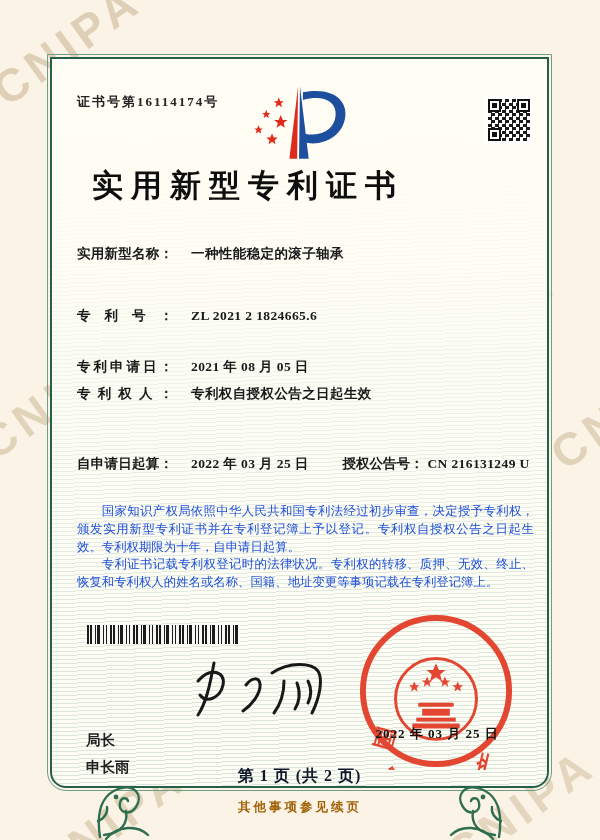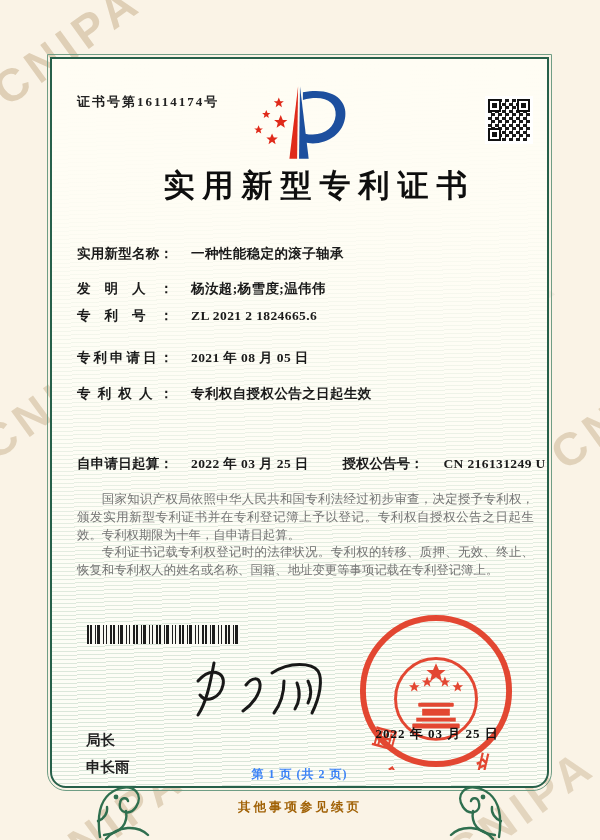--- a/index.html
+++ b/index.html
@@ -37,46 +37,46 @@
   .logo-wrap{position:absolute;left:0;right:0;top:24px;display:flex;justify-content:center;}
   .qr{position:absolute;left:433px;top:37px;width:48px;height:48px;background:#fff;
     box-sizing:border-box;padding:3px;}
   .qr-inner{position:relative;width:42px;height:42px;
     background:repeating-conic-gradient(#1b1b1b 0% 25%,#ffffff 0% 50%);
     background-size:7px 7px;}
   .finder{position:absolute;width:13px;height:13px;border:2.5px solid #111;
     background:#fff;box-sizing:border-box;}
   .finder::after{content:"";position:absolute;inset:2px;background:#111;}
   .finder.tl{left:0;top:0}.finder.tr{right:0;top:0}.finder.bl{left:0;bottom:0}
-  .title{position:absolute;left:0;right:0;top:106px;text-align:center;
+  .title{position:absolute;left:0;right:0;top:106px;
     font-size:31px;font-weight:700;letter-spacing:8px;color:#0e0e0e;margin-left:40px;}
   .field-row{position:absolute;left:25px;right:14px;font-size:13.5px;font-weight:600;
     color:#1a1a1a;white-space:nowrap;}
   .flabel{display:inline-block;width:96px;text-align:justify;text-align-last:justify;
     margin-right:18px;}
-  .flabel2{display:inline-block;margin-right:20px;}
+  .flabel2{display:inline-block;margin-right:4px;}
   .fvalue{letter-spacing:.4px;}
   .grant-first{display:inline-block;width:262px;}
-  .paras{position:absolute;left:25px;width:457px;top:432px;font-size:12.4px;
-    line-height:17.8px;text-align:justify;color:#737373;}
+  .paras{position:absolute;left:25px;width:457px;top:444px;font-size:12.4px;
+    line-height:17.8px;text-align:justify;color:#1d4ed8;}
   .paras p{margin:0;text-indent:2em;}
   .barcode{position:absolute;left:35px;top:566px;width:153px;height:19px;
     background:repeating-linear-gradient(90deg,
       #1c1c1c 0 2px,#f8f8f2 2px 3px,#1c1c1c 3px 5px,#f8f8f2 5px 8px,
       #1c1c1c 8px 9px,#f8f8f2 9px 10px,#1c1c1c 10px 13px,#f8f8f2 13px 16px,
       #1c1c1c 16px 17px,#f8f8f2 17px 19px,#1c1c1c 19px 20px,#f8f8f2 20px 23px);}
   .director{position:absolute;left:34px;top:629px;
     font-family:"Liberation Sans","DejaVu Sans",sans-serif;
     font-size:14.5px;font-weight:700;color:#222;line-height:27px;margin-top:39px;}
   .signature{position:absolute;left:128px;top:592px;}
   .seal{position:absolute;left:305px;top:553px;width:158px;height:158px;opacity:.93;}
   .seal-date{position:absolute;left:303px;top:666px;width:164px;text-align:center;
     font-size:13px;font-weight:600;letter-spacing:1px;color:#111;z-index:5;}
   .page-info{position:absolute;left:0;right:0;top:707px;text-align:center;
-    font-size:12px;letter-spacing:1px;font-weight:600;color:#3b82f6;}
+    font-size:16px;letter-spacing:1px;font-weight:600;color:#0f172a;}
   .cont-note{position:absolute;left:0;right:0;top:799px;text-align:center;
     font-size:12.5px;letter-spacing:3px;font-weight:600;color:#a16207;}
   .flourish{position:absolute;z-index:4;}
   .flourish.fl{left:42px;top:690px;}
   .flourish.fr{right:42px;top:690px;transform:scaleX(-1);}
 </style>
 </head>
 <body>
 
 <span class="watermark" style="left:-18px;top:18px;opacity:.55">CNIPA</span>
@@ -119,27 +119,24 @@
         <div class="finder tr"></div>
         <div class="finder bl"></div>
       </div>
     </div>
 
     <div class="title">实用新型专利证书</div>
 
     <div class="field-row" style="top:186px">
       <span class="flabel">实用新型名称：</span><span class="fvalue">一种性能稳定的滚子轴承</span>
     </div>
-    <div class="field-row" style="top:221px">
-      <span class="flabel">发明人：</span><span class="fvalue">杨汝超;杨雪度;温伟伟</span>
-    </div>
     <div class="field-row" style="top:248px">
       <span class="flabel">专利号：</span><span class="fvalue">ZL 2021 2 1824665.6</span>
     </div>
-    <div class="field-row" style="top:290px">
+    <div class="field-row" style="top:299px">
       <span class="flabel">专利申请日：</span><span class="fvalue">2021 年 08 月 05 日</span>
     </div>
     <div class="field-row" style="top:326px">
       <span class="flabel">专利权人：</span><span class="fvalue">专利权自授权公告之日起生效</span>
     </div>
     <div class="field-row" style="top:396px">
       <span class="grant-first">
         <span class="flabel">自申请日起算：</span><span class="fvalue">2022 年 03 月 25 日</span>
       </span>
       <span class="flabel2">授权公告号：</span><span class="fvalue">CN 216131249 U</span>

